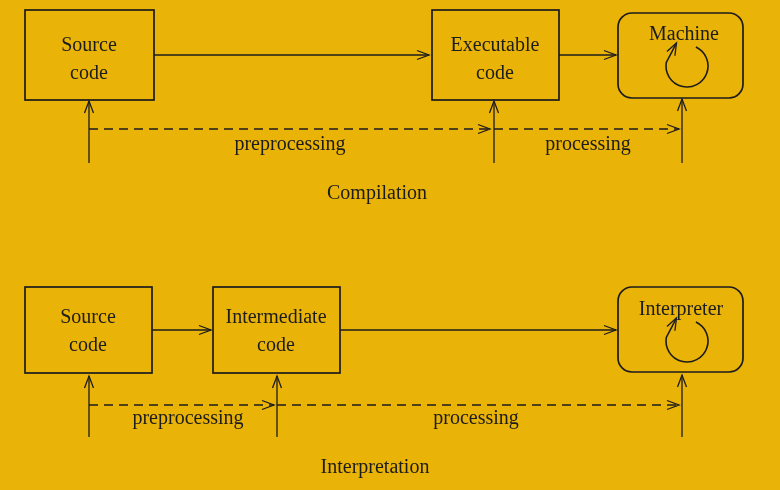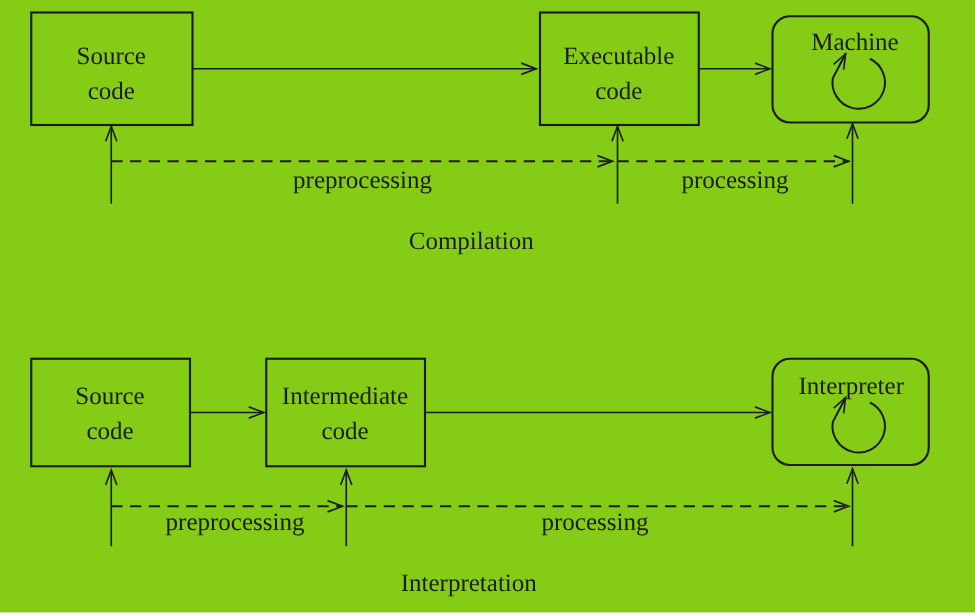--- a/index.html
+++ b/index.html
@@ -1,20 +1,20 @@
 <!DOCTYPE html>
 <html><head>
 <meta charset="utf-8">
 <style>
   html, body { margin: 0; padding: 0; background: #ffffff; }
   .canvas {
     position: relative;
     width: 780px;
     height: 490px;
-    background: #84cc16;
+    background: #eab308;
     font-family: "Liberation Serif", "DejaVu Serif", serif;
     overflow: hidden;
   }
   svg { display: block; }
   text {
     font-family: "Liberation Serif", "DejaVu Serif", serif;
     font-size: 20px;
   }
   .caption { font-size: 20px; }
 </style>

